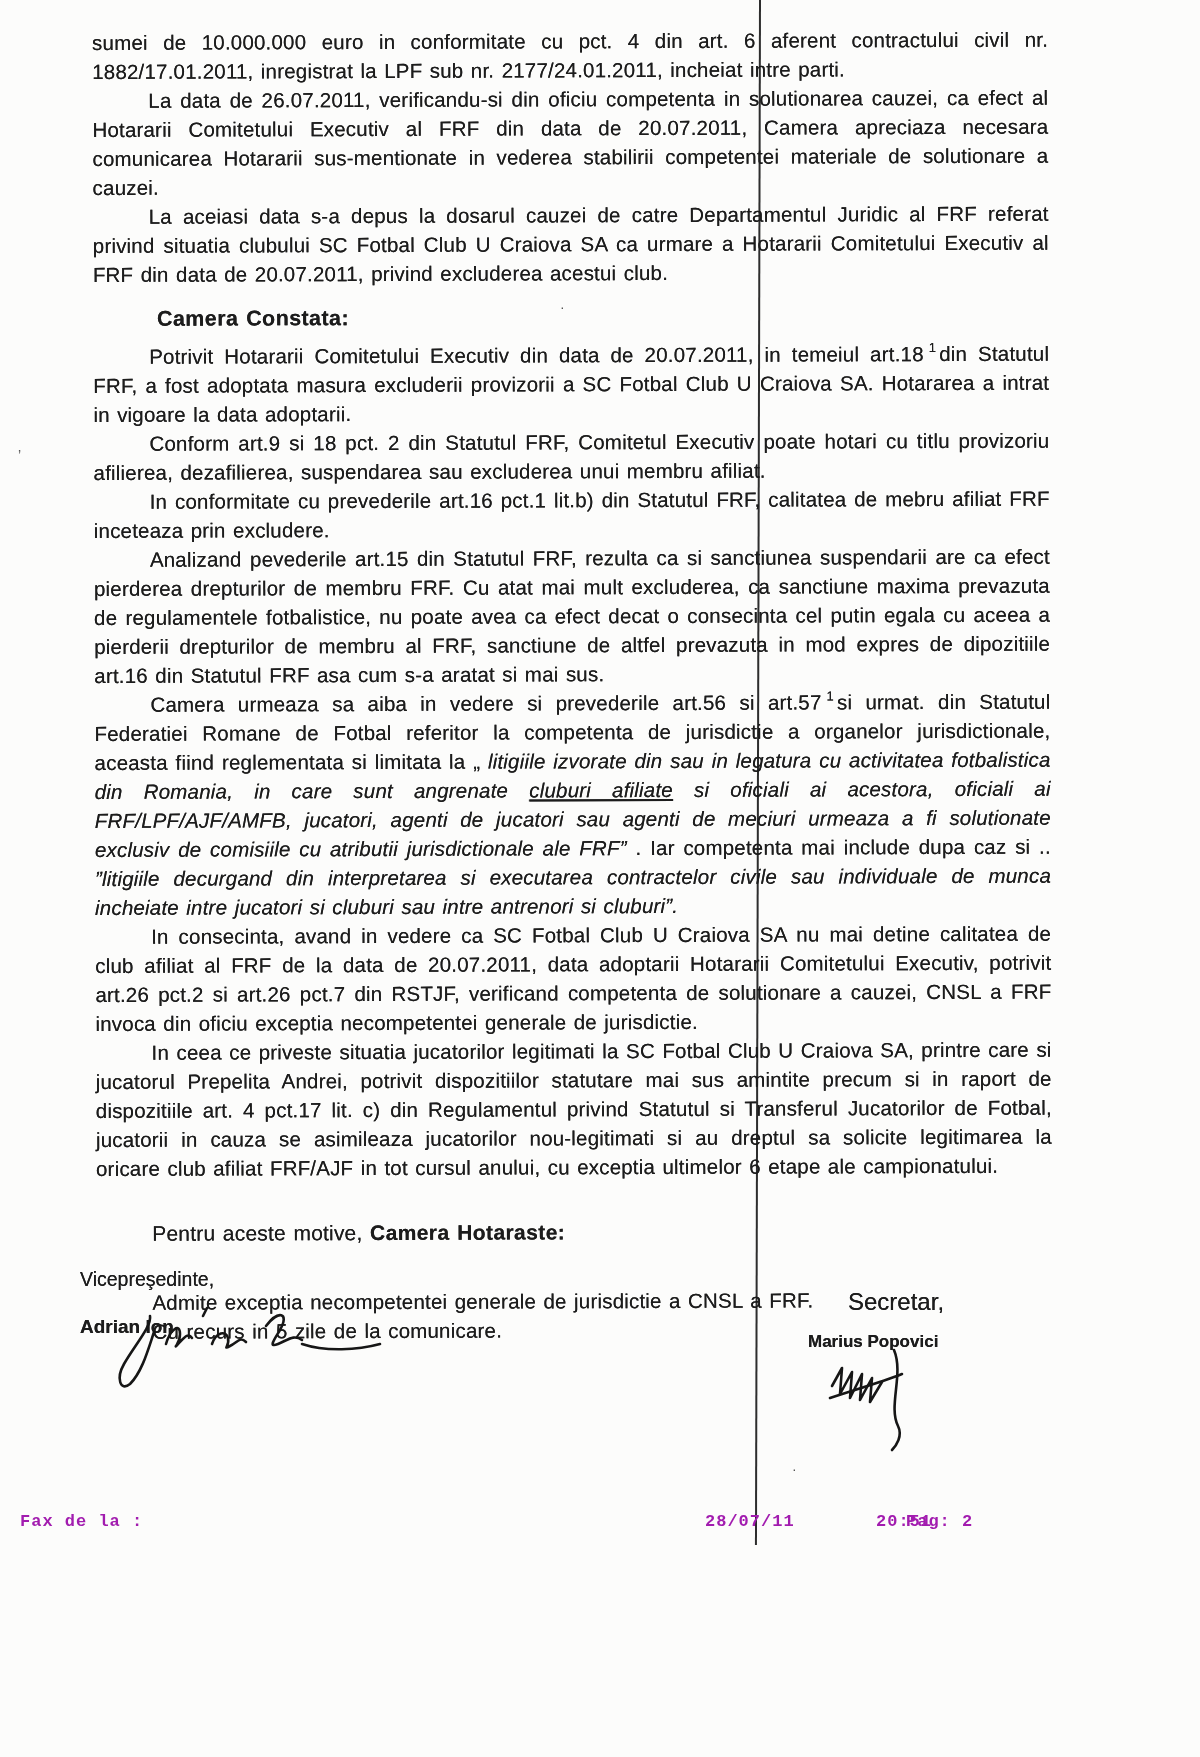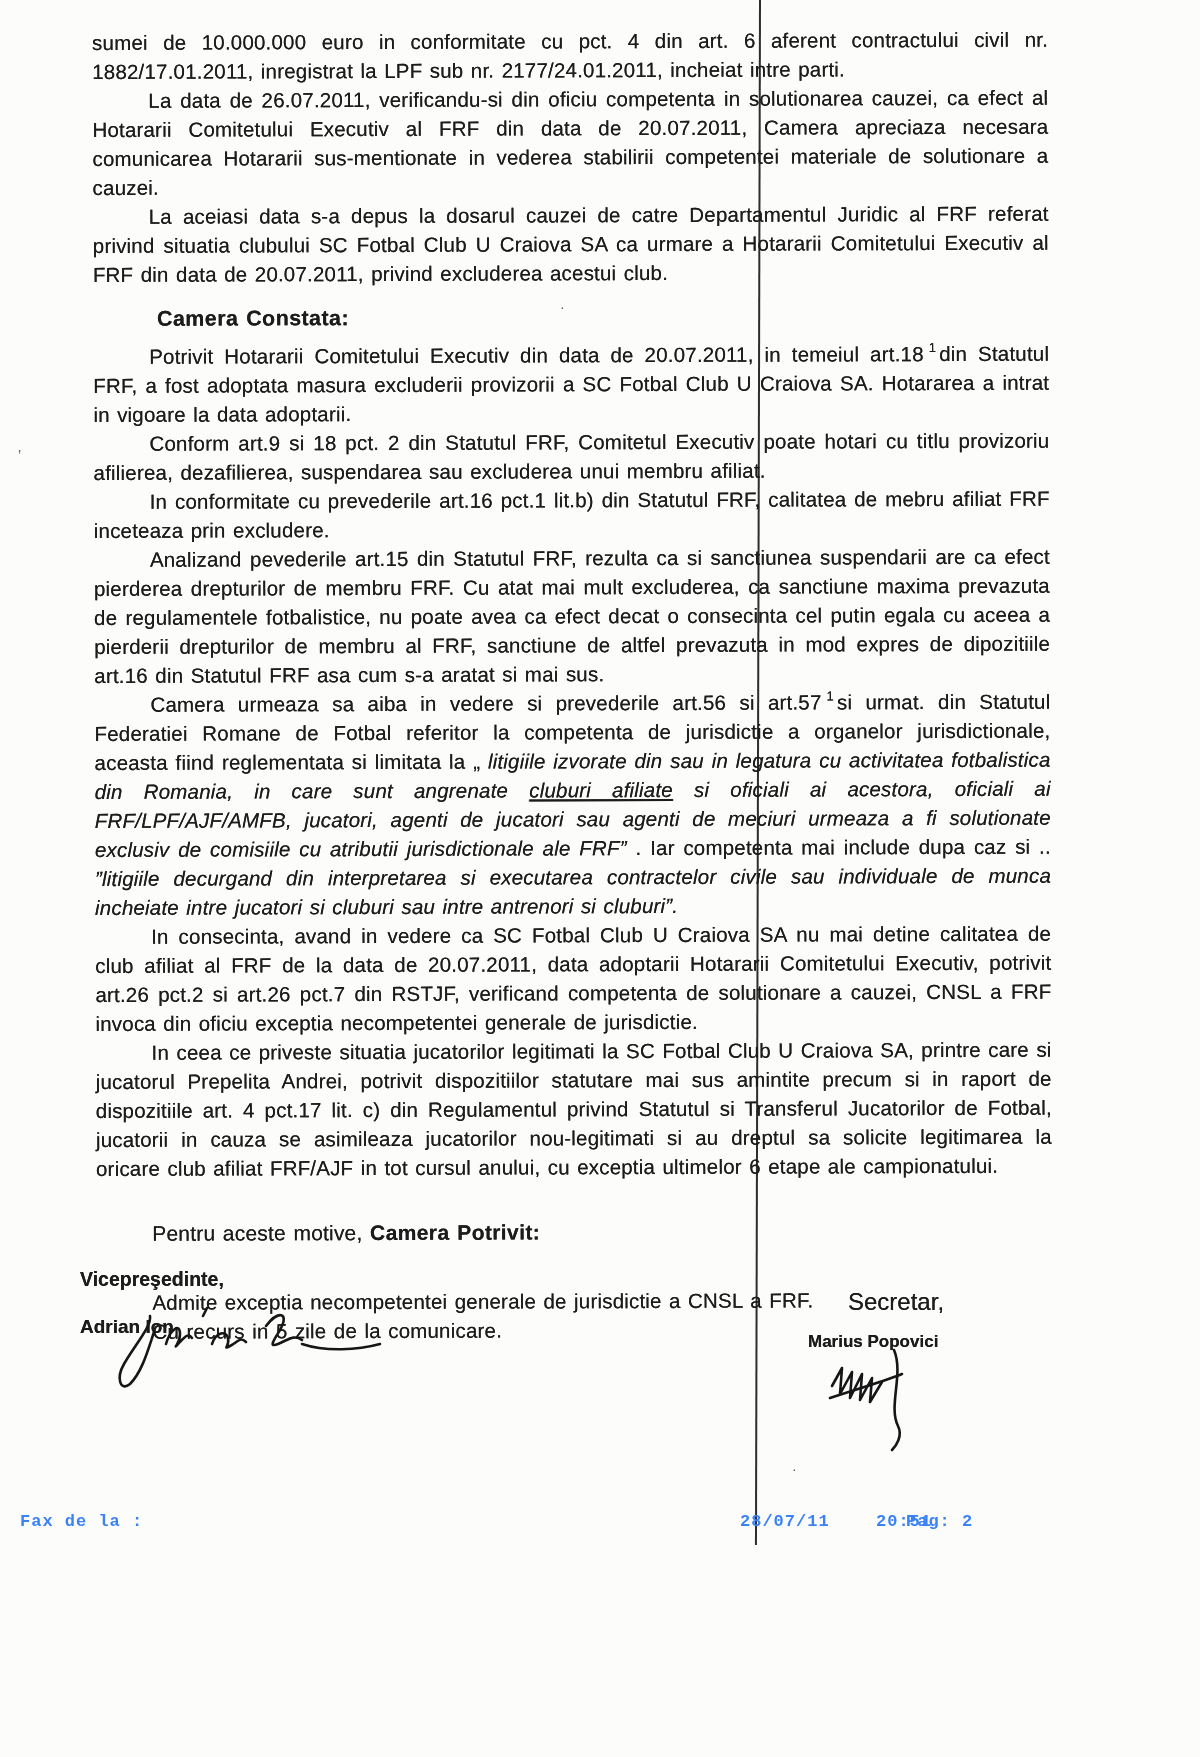--- a/index.html
+++ b/index.html
@@ -78,21 +78,21 @@
     margin: 0 3px 0 5px;
     line-height: 0;
   }
   .it { font-style: italic; }
   .und { font-style: italic; text-decoration: underline; }
   
   .sig-left-title {
     position: absolute;
     left: 80px;
     top: 1268px;
-    font-weight: bold;
+    font-weight: normal;
     font-size: 19.5px;
     text-shadow: 0 0 0.6px rgba(20,20,20,0.9);
   }
   .sig-left-name {
     position: absolute;
     left: 80px;
     top: 1316px;
     font-weight: bold;
     font-size: 19px;
     text-shadow: 0 0 0.6px rgba(20,20,20,0.9);
@@ -124,26 +124,26 @@
   
   .footer {
     position: absolute;
     top: 1512px;
     left: 0;
     width: 100%;
     height: 26px;
     font-family: "Liberation Mono", "DejaVu Sans Mono", monospace;
     font-weight: bold;
     font-size: 17px;
-    color: #3b82f6;
+    color: #a21caf;
     letter-spacing: 1px;
   }
   .footer span { position: absolute; top: 0; }
   .f-left { left: 20px; }
-  .f-date { left: 740px; }
+  .f-date { left: 705px; }
   .f-time { left: 856px; margin-left: 20px; }
   .f-pag  { left: 906px; text-align: right; }
   .f-num  { left: 962px; }
   
   .speck {
     position: absolute;
     color: #555;
     font-size: 14px;
     line-height: 1;
   }
@@ -172,21 +172,21 @@
     <p class="para">In conformitate cu prevederile art.16 pct.1 lit.b) din Statutul FRF, calitatea de mebru afiliat FRF inceteaza prin excludere.</p>
 
     <p class="para">Analizand pevederile art.15 din Statutul FRF, rezulta ca si sanctiunea suspendarii are ca efect pierderea drepturilor de membru FRF. Cu atat mai mult excluderea, ca sanctiune maxima prevazuta de regulamentele fotbalistice, nu poate avea ca efect decat o consecinta cel putin egala cu aceea a pierderii drepturilor de membru al FRF, sanctiune de altfel prevazuta in mod expres de dipozitiile art.16 din Statutul FRF asa cum s-a aratat si mai sus.</p>
 
     <p class="para"><span>Camera urmeaza sa aiba in vedere si prevederile art.56 si art.57</span><sup class="fn">1</sup><span>si urmat. din Statutul Federatiei Romane de Fotbal referitor la  competenta de jurisdictie a organelor jurisdictionale, aceasta fiind reglementata si limitata la „ </span><span class="it">litigiile izvorate din sau in legatura cu activitatea fotbalistica din Romania, in care sunt angrenate </span><span class="und">cluburi afiliate</span><span class="it"> si oficiali ai acestora, oficiali ai FRF/LPF/AJF/AMFB, jucatori, agenti de jucatori sau agenti de meciuri urmeaza a fi solutionate exclusiv de comisiile cu atributii jurisdictionale ale FRF”</span><span> . Iar competenta mai include dupa caz si .. </span><span class="it">”litigiile decurgand din interpretarea si executarea contractelor civile sau individuale de munca incheiate intre jucatori si cluburi sau intre antrenori si cluburi”.</span></p>
 
     <p class="para">In consecinta, avand in vedere ca SC Fotbal Club U Craiova SA nu mai detine calitatea de club afiliat al FRF de la data de 20.07.2011, data adoptarii Hotararii Comitetului Executiv, potrivit art.26 pct.2 si art.26 pct.7 din RSTJF, verificand competenta de solutionare a cauzei, CNSL a FRF invoca din oficiu exceptia necompetentei generale de jurisdictie.</p>
 
     <p class="para">In ceea ce priveste situatia jucatorilor legitimati la SC Fotbal Club U Craiova SA, printre care si jucatorul Prepelita Andrei, potrivit dispozitiilor statutare mai sus amintite precum si in raport de dispozitiile art. 4 pct.17 lit. c) din Regulamentul privind Statutul si Transferul Jucatorilor de Fotbal, jucatorii in cauza se asimileaza jucatorilor nou-legitimati si au dreptul sa solicite legitimarea la oricare club afiliat FRF/AJF in tot cursul anului, cu exceptia ultimelor 6 etape ale campionatului.</p>
 
-    <p class="motive-line"><span>Pentru aceste motive, </span><span class="motive-bold">Camera Potrivit:</span></p>
+    <p class="motive-line"><span>Pentru aceste motive, </span><span class="motive-bold">Camera Hotaraste:</span></p>
 
     <p class="decision">Admite exceptia necompetentei generale de jurisdictie a CNSL a FRF.</p>
     <p class="decision2">Cu recurs in 5 zile de la comunicare.</p>
 
   </div>
 
   <div class="sig-left-title">Vicepreşedinte,</div>
   <div class="sig-left-name">Adrian Ion</div>
   <svg class="sig-svg" style="left:108px; top:1292px;" width="280" height="100" viewBox="0 0 280 100">
     <path d="M46,40 C40,58 34,80 22,92 C12,100 8,86 16,72 C26,54 44,34 42,24"></path>

